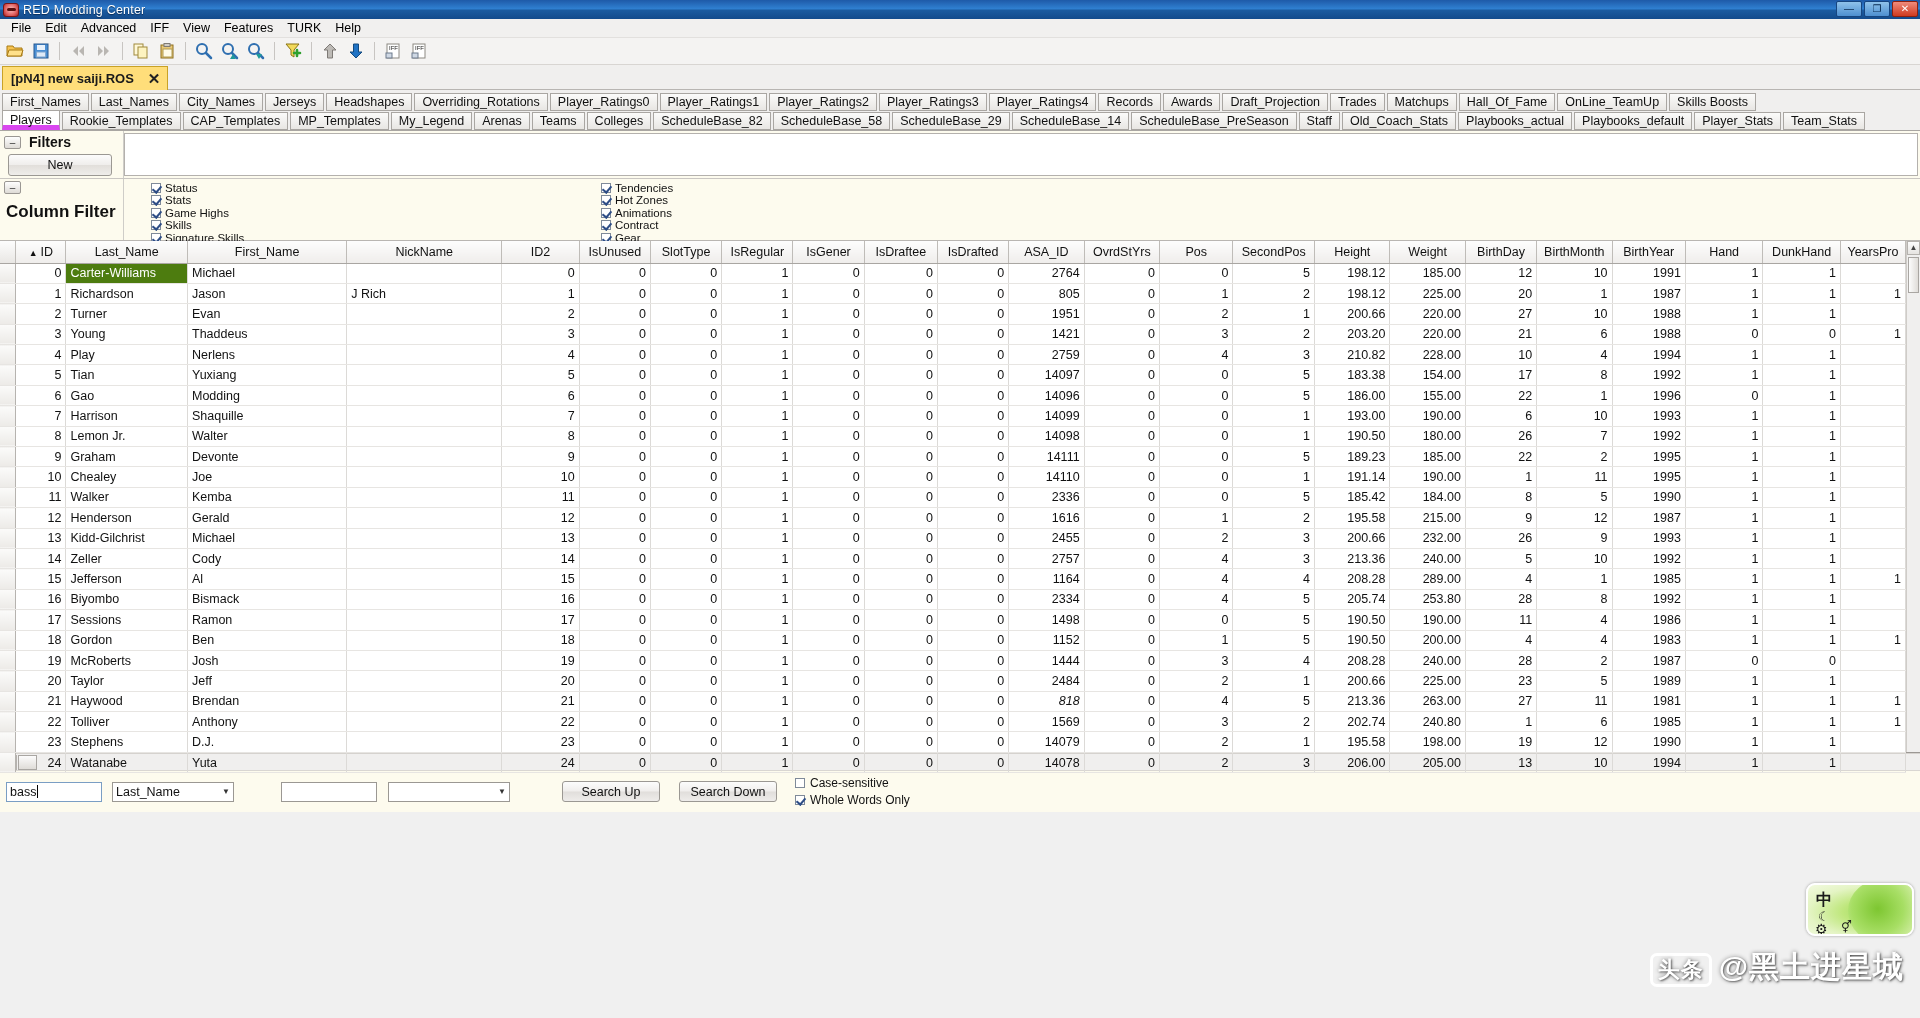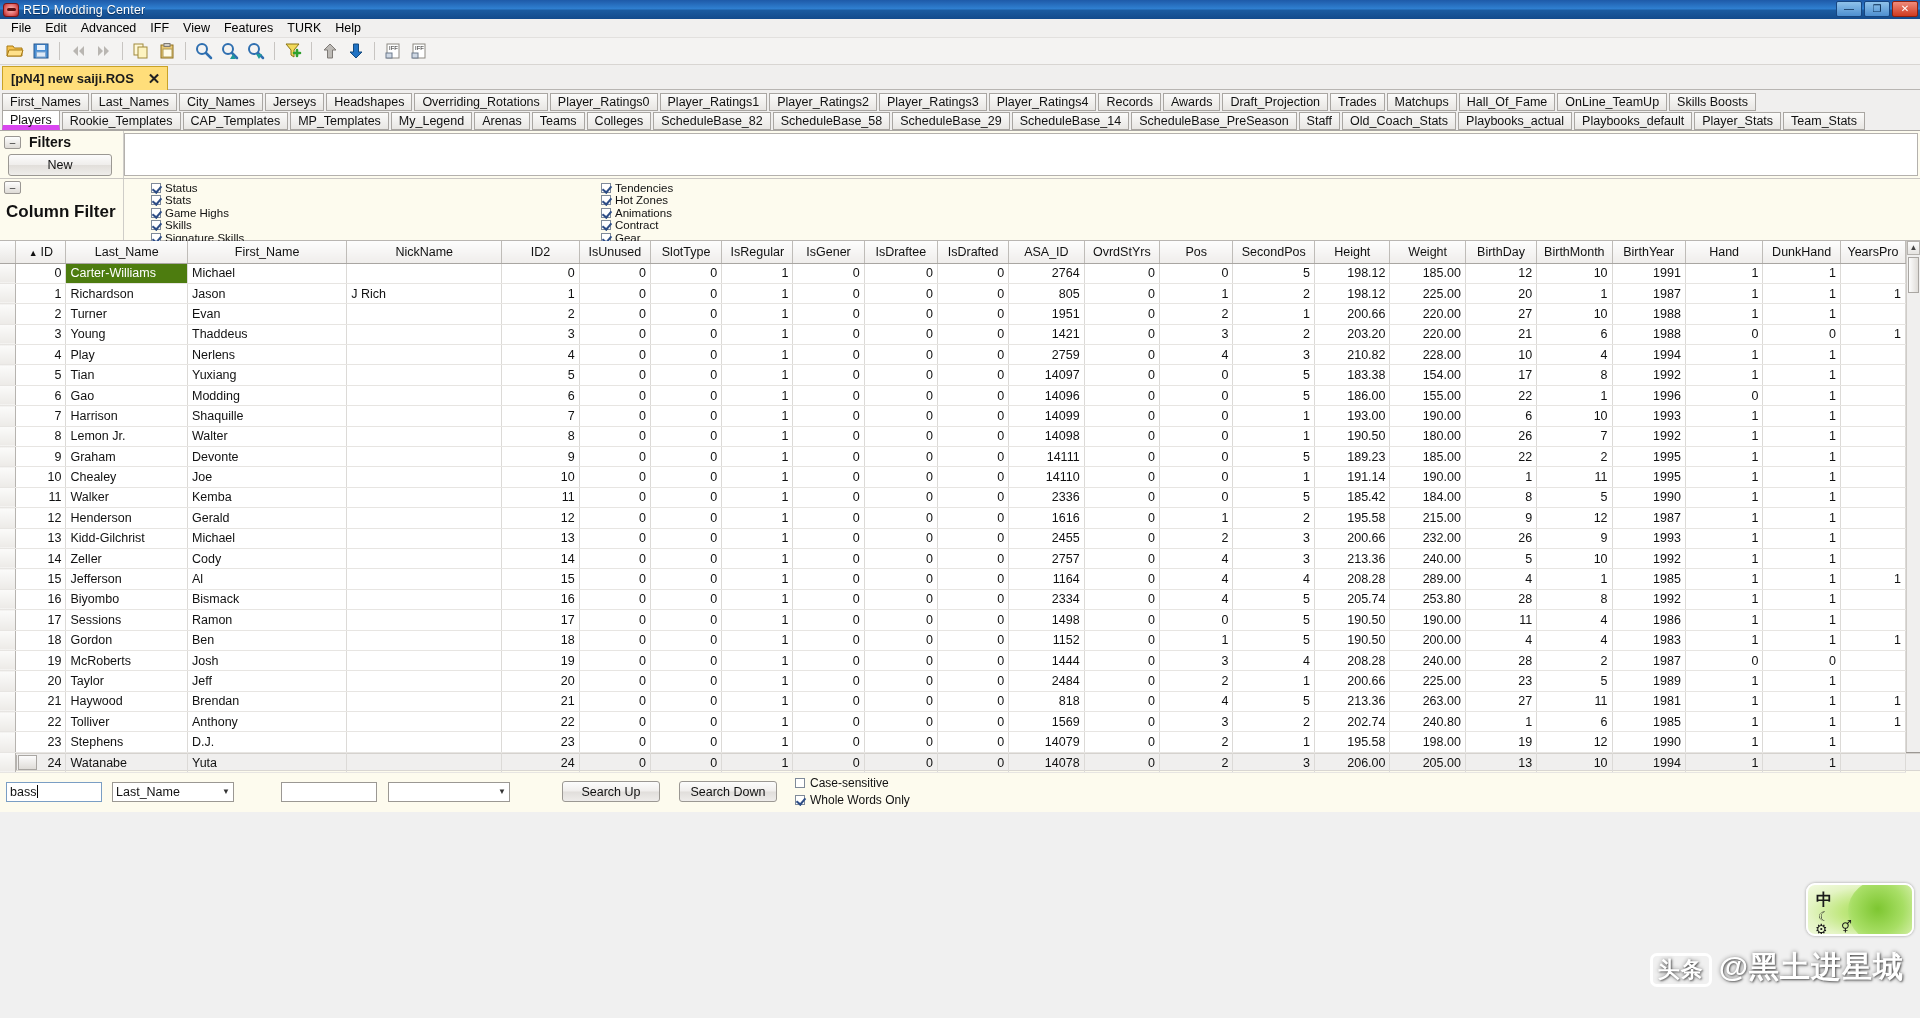--- a/index.html
+++ b/index.html
@@ -1032,21 +1032,21 @@
           <td class="txt c1" style="width: 116px;">Haywood</td>
           <td class="txt" style="width: 152px;">Brendan</td>
           <td class="txt" style="width: 148px;"></td>
           <td class="num" style="width: 74px;">21</td>
           <td class="num" style="width: 68px;">0</td>
           <td class="num" style="width: 68px;">0</td>
           <td class="num" style="width: 68px;">1</td>
           <td class="num" style="width: 68px;">0</td>
           <td class="num" style="width: 70px;">0</td>
           <td class="num" style="width: 68px;">0</td>
-          <td class="num" style="width: 72px;">818</td>
+          <td class="num" style="width: 72px; font-style: italic;">818</td>
           <td class="num" style="width: 72px;">0</td>
           <td class="num" style="width: 70px;">4</td>
           <td class="num" style="width: 78px;">5</td>
           <td class="num" style="width: 72px;">213.36</td>
           <td class="num" style="width: 72px;">263.00</td>
           <td class="num" style="width: 68px;">27</td>
           <td class="num" style="width: 72px;">11</td>
           <td class="num" style="width: 70px;">1981</td>
           <td class="num" style="width: 74px;">1</td>
           <td class="num" style="width: 74px;">1</td>

